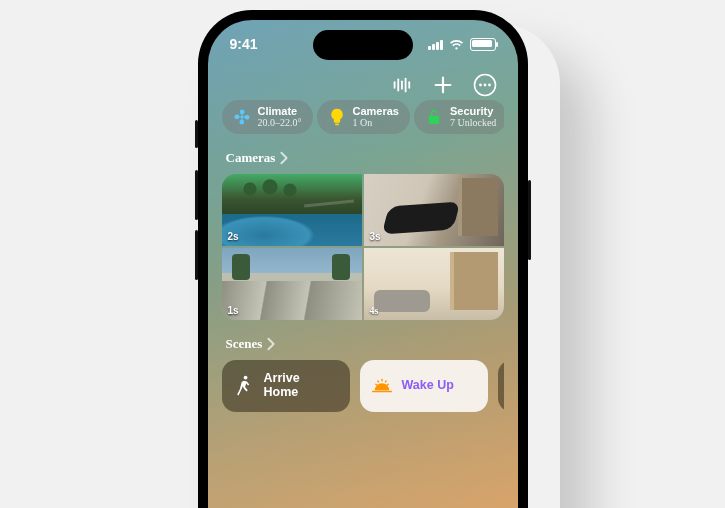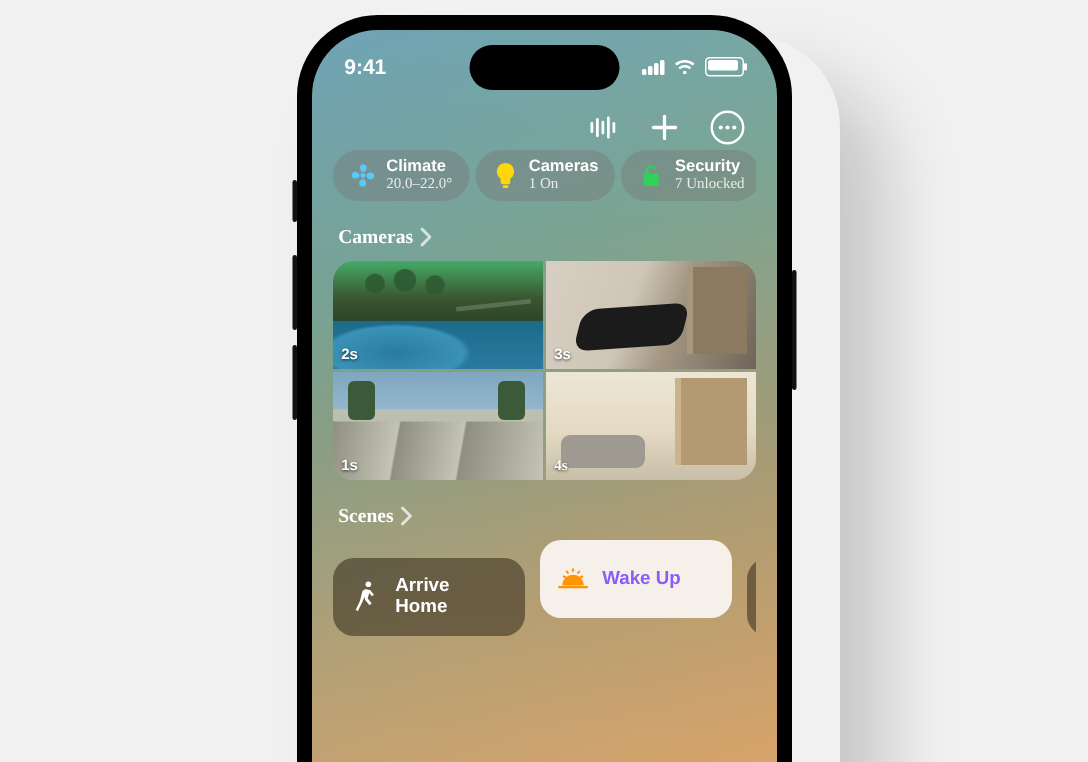--- a/index.html
+++ b/index.html
@@ -58,21 +58,21 @@
   .cam3{background:linear-gradient(180deg,#7fa6c0 0%,#93b6cb 34%,#bdbfb0 35%,#b7b8a8 100%);text-align:right;}
   .cam3::before{content:"";position:absolute;left:0;right:0;top:46%;height:54%;background:
     linear-gradient(100deg,#8f8f82 0%, #c3c4b6 30%, #8e8f81 31%, #c3c4b6 60%, #8e8f81 61%, #c3c4b6 100%);} 
   .cam3::after{content:"";position:absolute;left:10px;top:6px;width:18px;height:26px;background:#3b5a3a;border-radius:4px;box-shadow:100px 0 0 0 #3b5a3a;} 
   .cam4{background:linear-gradient(180deg,#ede6d6 0%,#e4d9c3 55%,#c8bda6 100%);font-family:Liberation Serif, serif;}
   .cam4::before{content:"";position:absolute;left:10px;bottom:8px;width:56px;height:22px;background:#9e9a92;border-radius:6px;} 
   .cam4::after{content:"";position:absolute;right:6px;top:4px;width:44px;height:58px;background:
     linear-gradient(180deg,#b49a72 0%,#b49a72 100%);border-left:4px solid #cbb48b;} 
   .scene-row{display:flex;gap:10px;overflow:hidden;}
   .scene{flex:0 0 128px;height:52px;border-radius:14px;display:flex;align-items:center;gap:10px;padding:0 12px;box-sizing:border-box;cursor:pointer;}
-  .scene.dark{background:rgba(50,40,25,.55);color:#fff;margin-top:12px;}
+  .scene.dark{background:rgba(50,40,25,.55);color:#fff;}
   .scene.light{background:#f5f1ea;color:#8b5cf6;}
   .scene .sl{font-size:12.5px;font-weight:600;line-height:1.1;white-space:pre-line;}
   .scene .sic{width:20px;height:20px;display:flex;align-items:center;justify-content:center;}
   svg{display:block;}
 </style>
 </head>
 <body>
 
 <div class="page">
   <div class="phone-shadow"></div>

